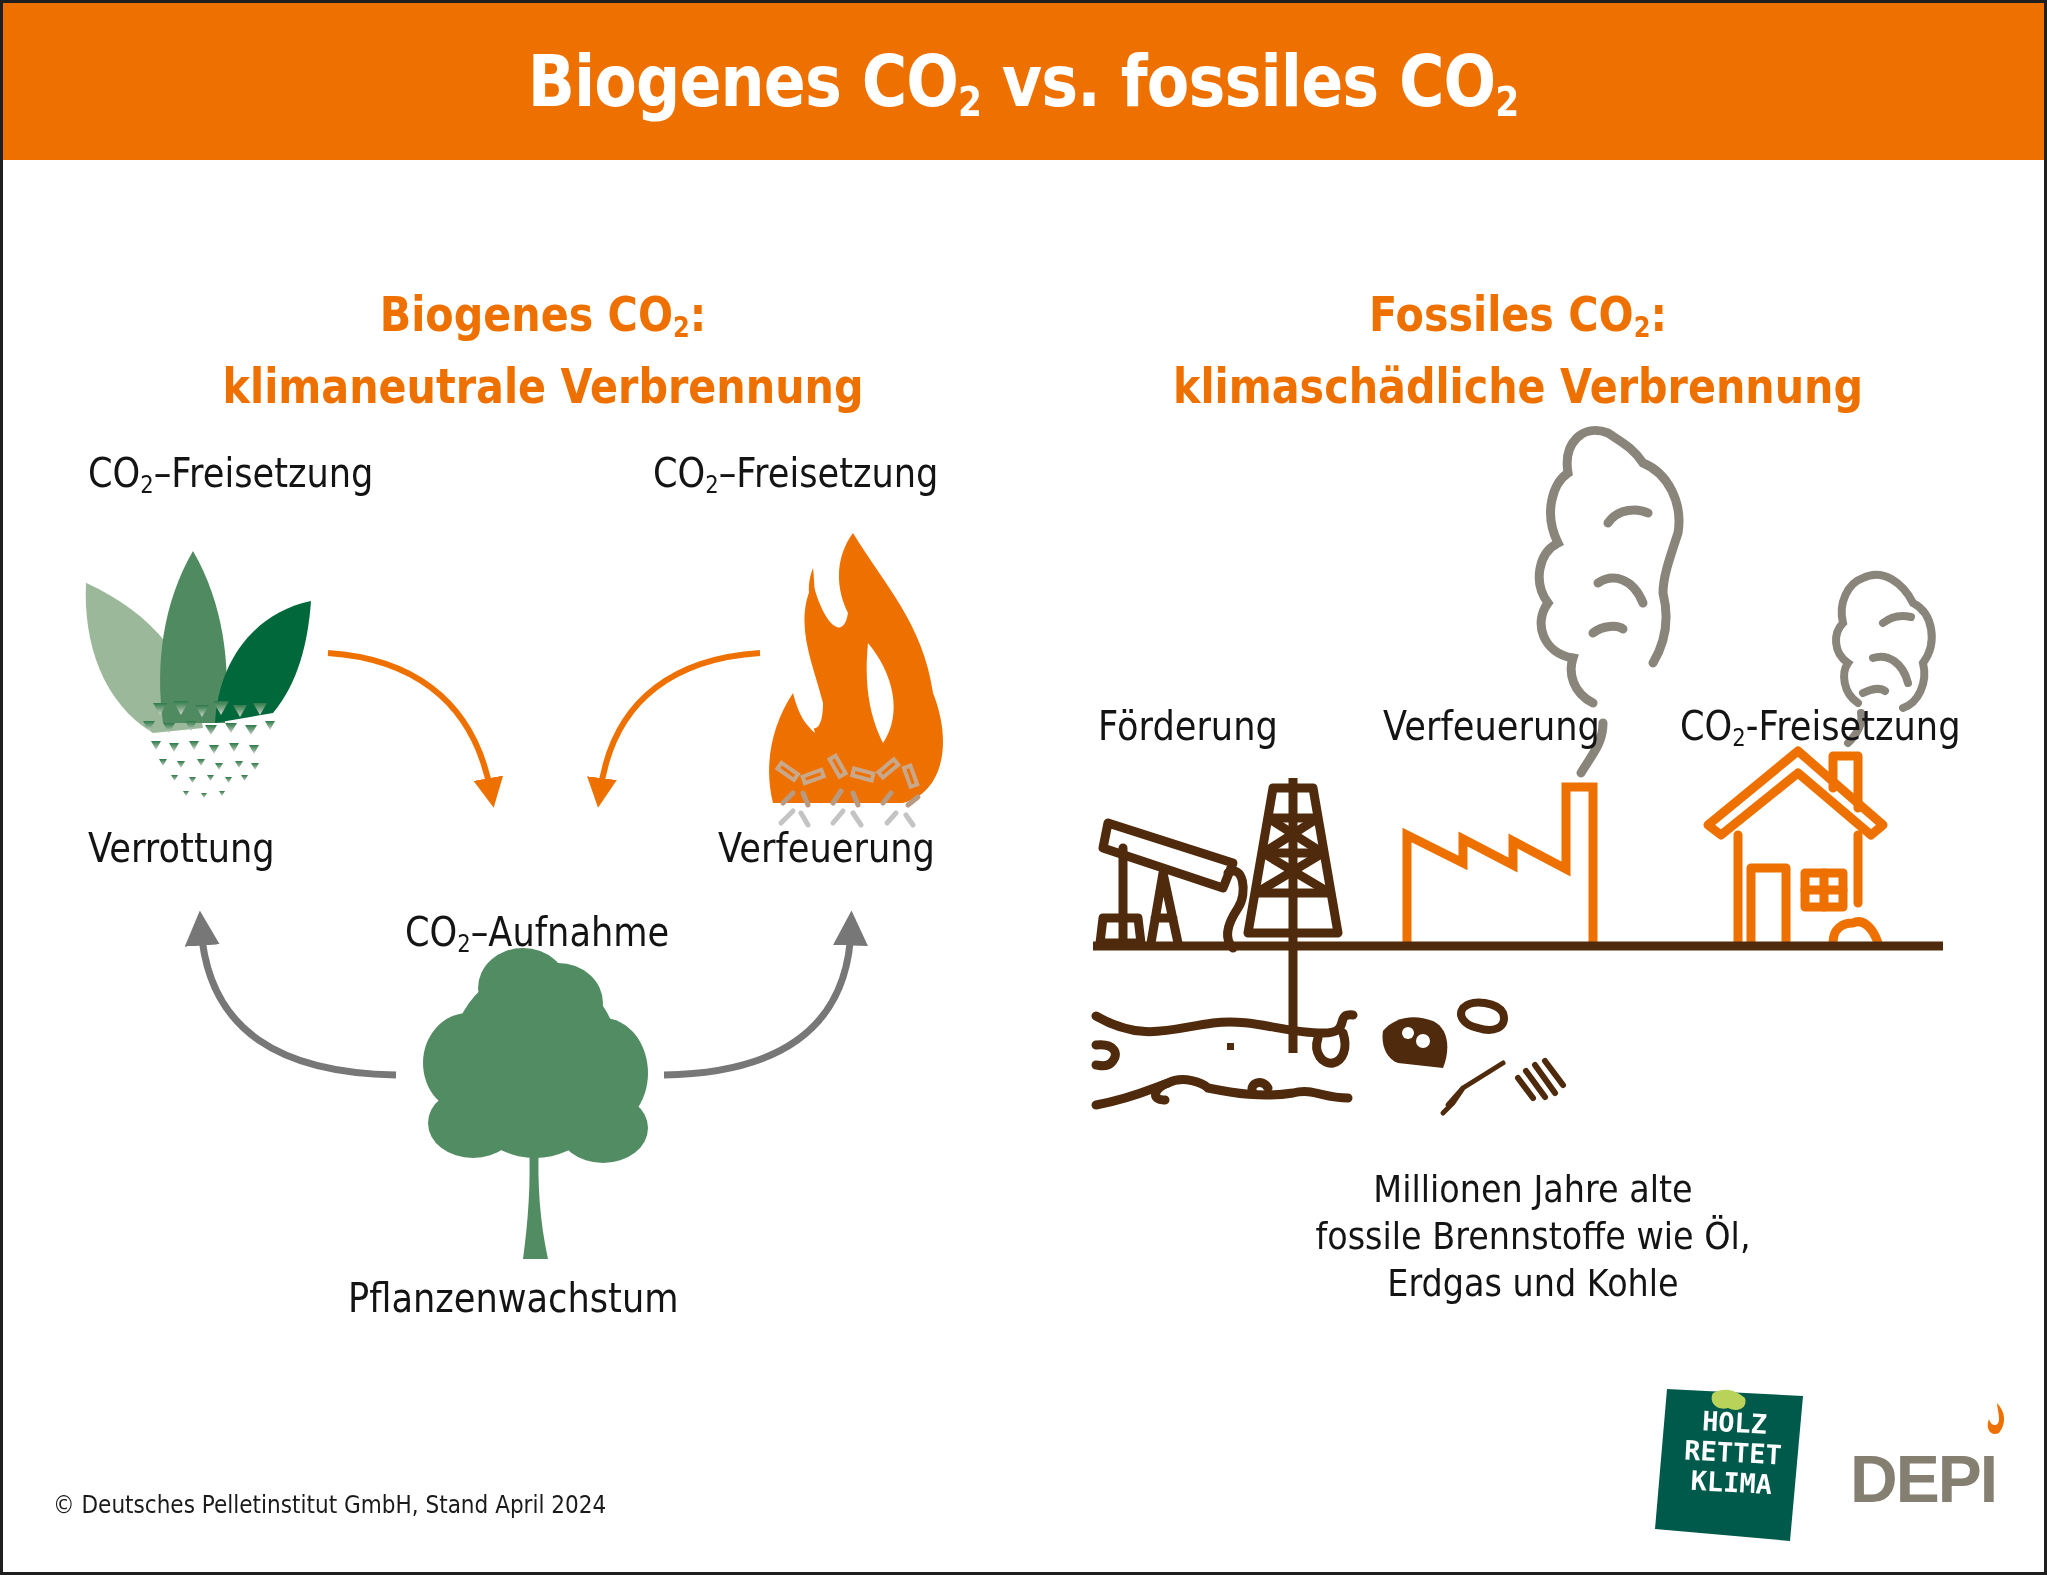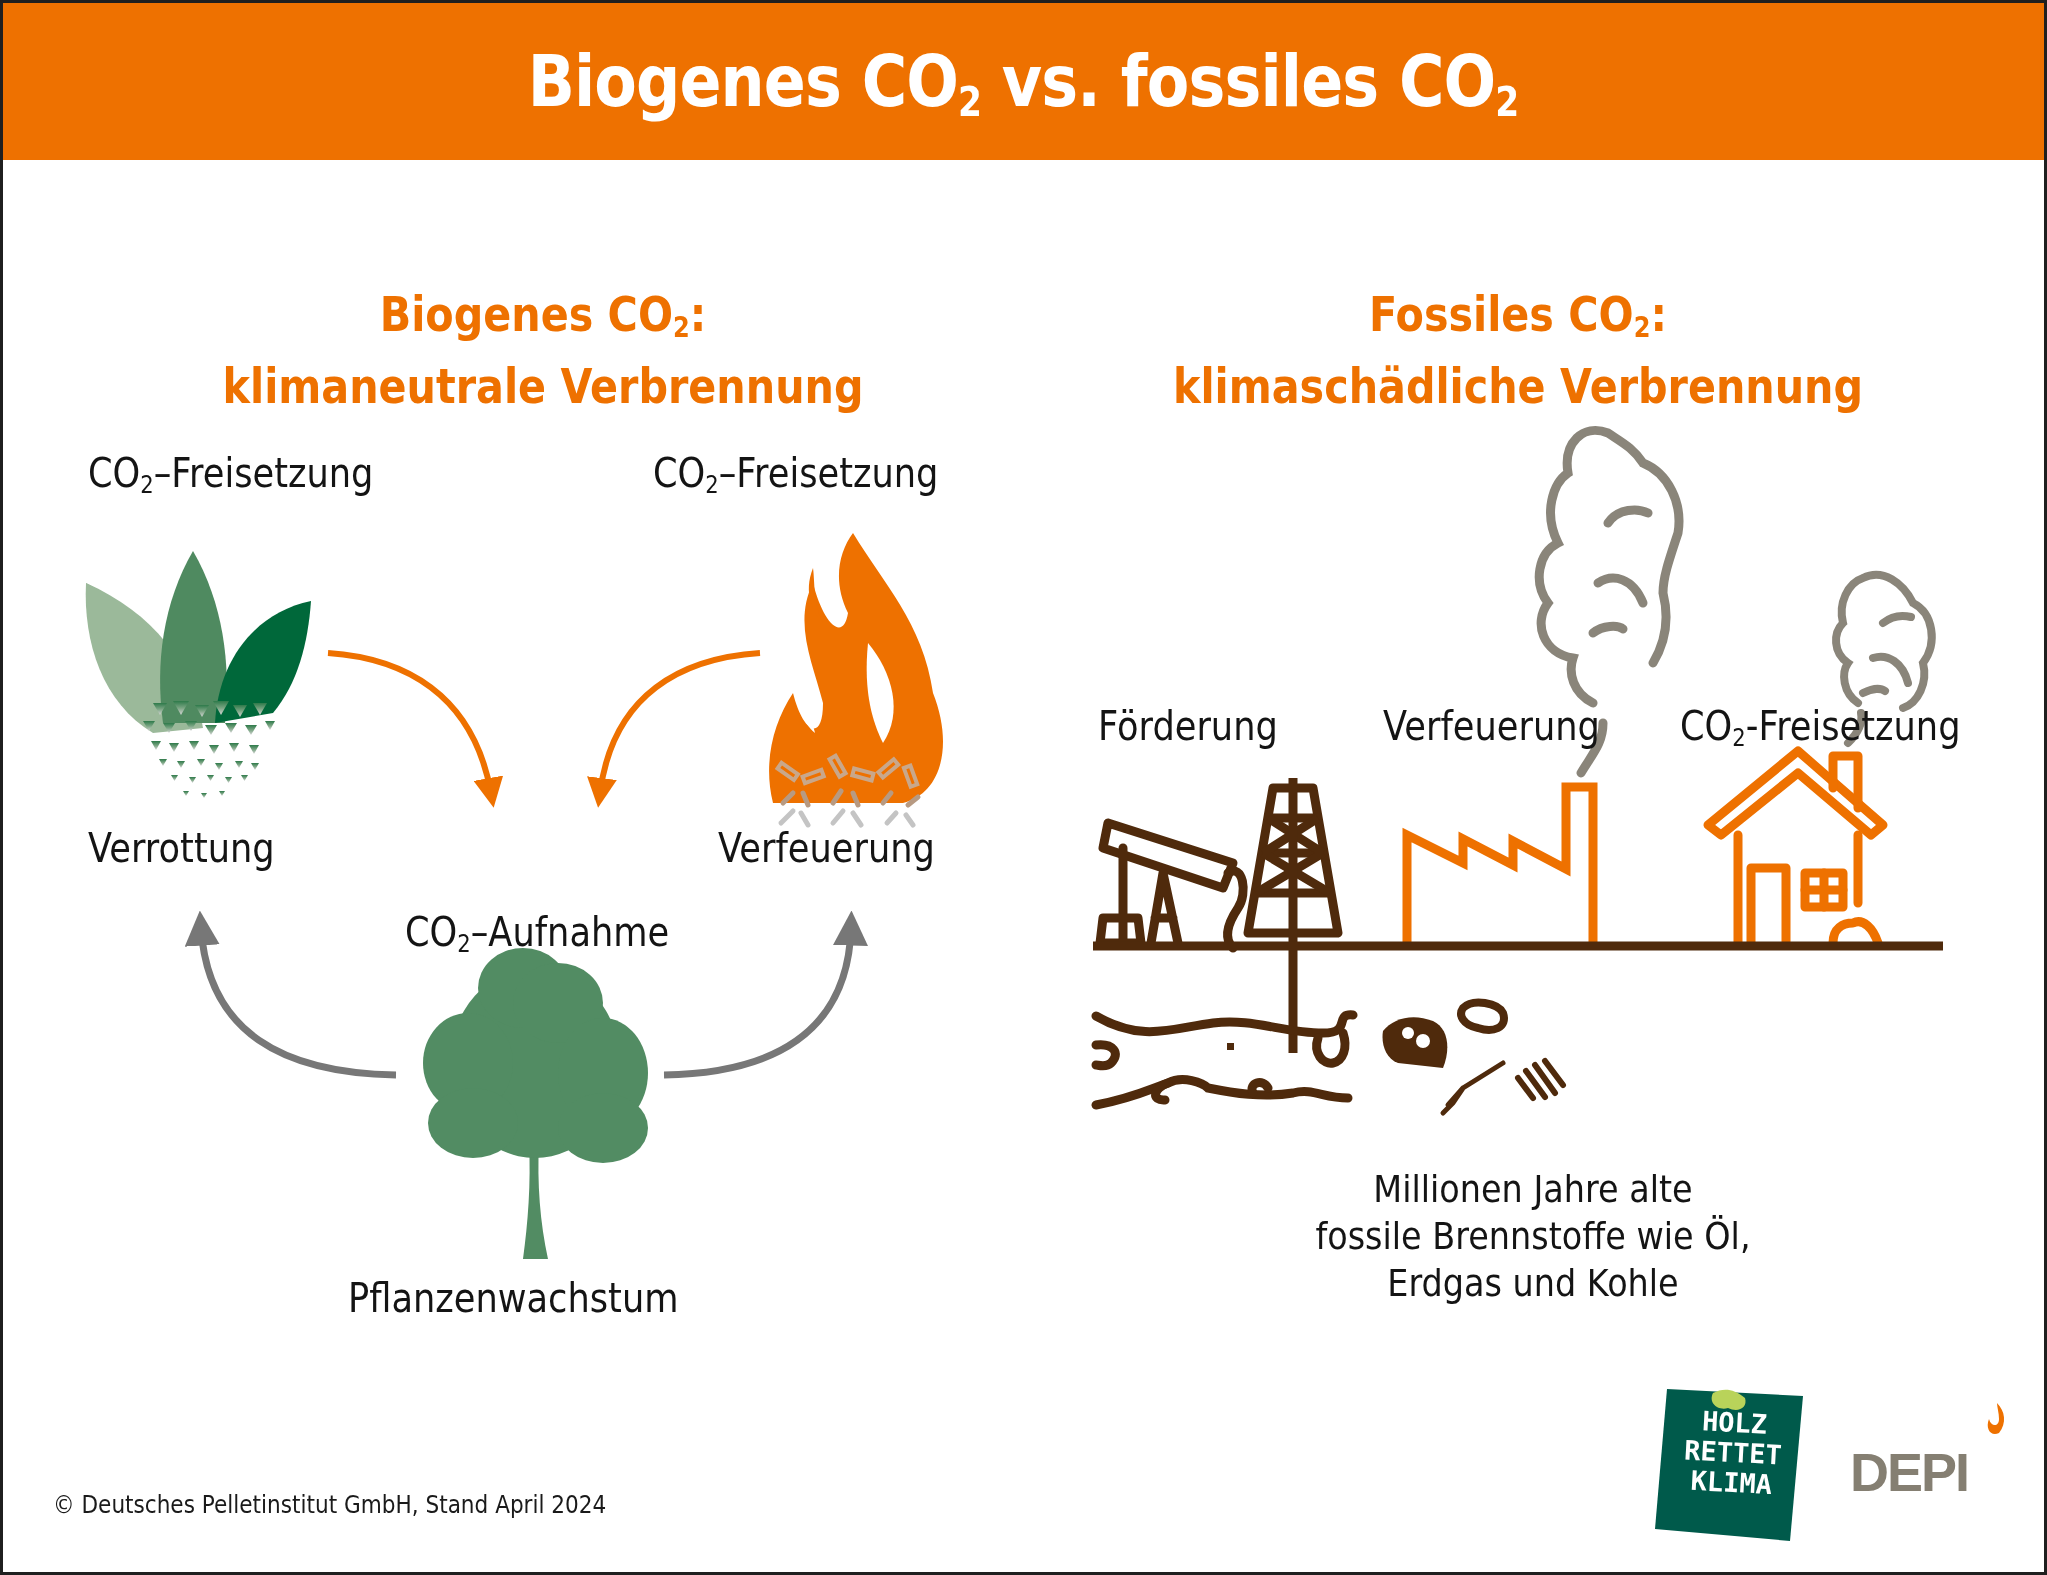--- a/index.html
+++ b/index.html
@@ -8,21 +8,21 @@
   .header { position: absolute; left: 0; top: 0; width: 2041px; height: 157px; background: #ee7100; display: flex; align-items: center; justify-content: center; }
   .header-title { color: #ffffff; font-weight: bold; font-size: 72px; letter-spacing: -1px; font-family: "DejaVu Sans", sans-serif; transform: scaleX(0.86); white-space: nowrap; }
   .header-title sub { font-size: 40px; vertical-align: -10px; }
   .section-title { position: absolute; color: #ee7100; font-weight: bold; font-size: 48px; line-height: 58px; text-align: center; font-family: "DejaVu Sans", sans-serif; white-space: nowrap; transform: scaleX(0.86); transform-origin: center top; }
   .section-title sub { font-size: 28px; vertical-align: -6px; }
   .label { position: absolute; color: #141414; font-size: 40px; font-family: "DejaVu Sans", sans-serif; white-space: nowrap; transform: scaleX(0.88); transform-origin: left top; }
   .label sub { font-size: 24px; vertical-align: -6px; }
   .note { position: absolute; color: #141414; font-size: 38px; line-height: 47px; text-align: center; font-family: "DejaVu Sans", sans-serif; white-space: nowrap; transform: scaleX(0.88); transform-origin: center top; }
   .footer { position: absolute; left: 50px; top: 1488px; color: #1a1a1a; font-size: 24px; font-family: "DejaVu Sans", sans-serif; white-space: nowrap; transform: scaleX(0.9); transform-origin: left top; }
   svg.art { position: absolute; left: 0; top: 0; }
-  .logo-depi { position: absolute; left: 1847px; top: 1438px; color: #857f72; font-weight: bold; font-size: 54px; font-family: "Liberation Sans", sans-serif; letter-spacing: -2px; }
+  .logo-depi { position: absolute; left: 1847px; top: 1438px; color: #857f72; font-weight: bold; font-size: 66px; font-family: "Liberation Sans", sans-serif; letter-spacing: -2px; }
 </style>
 </head>
 <body>
 
 <div class="frame">
 
   <div class="header">
     <div class="header-title"><span>Biogenes CO</span><sub>2</sub><span> vs. fossiles CO</span><sub>2</sub></div>
   </div>
 

